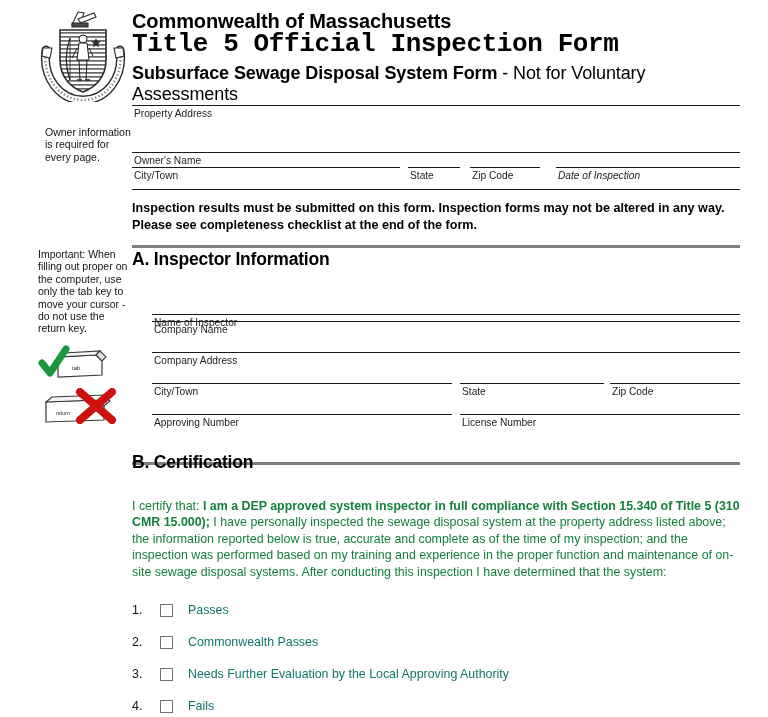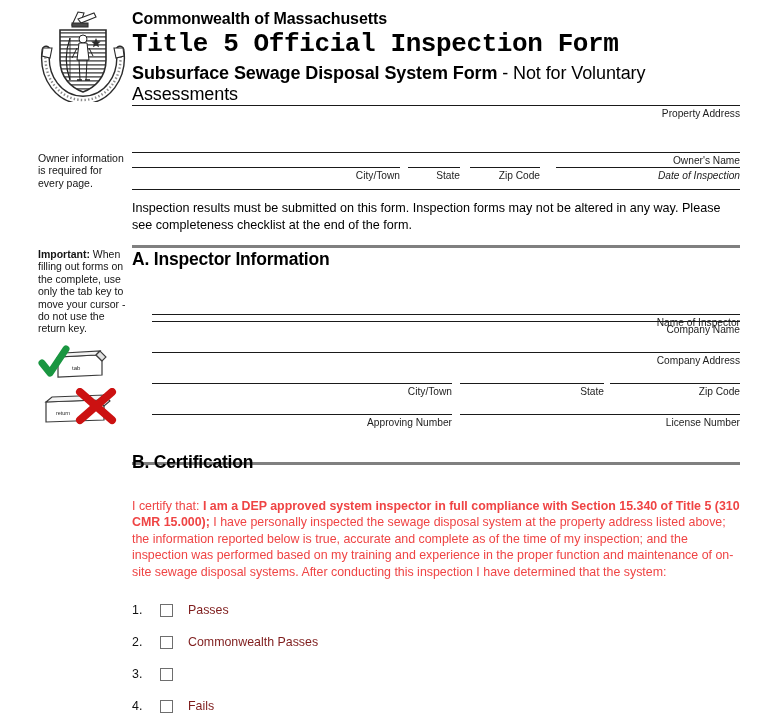--- a/index.html
+++ b/index.html
@@ -37,23 +37,23 @@
     height: 94px;
   }
   .margin-note {
     position: absolute;
     left: 2px;
     width: 92px;
     font-size: 10.5px;
     line-height: 12.4px;
     color: #141414;
   }
-  .margin-note.owner  { top: 152px; }
+  .margin-note.owner  { top: 126px; margin-left: 7px; }
   .margin-note.important { top: 248px; }
-  .margin-note b { font-weight: bold; }
+  .margin-note b { font-weight: normal; }
 
   .keycap-wrap {
     position: absolute;
     left: 2px;
     width: 92px;
     height: 40px;
   }
   .keycap-wrap.tab    { top: 345px; }
   .keycap-wrap.return { top: 388px; }
 
@@ -62,21 +62,21 @@
     position: absolute;
     left: 132px;
     top: 0;
     width: 610px;
   }
 
   .hdr-agency {
     position: absolute;
     left: 0;
     top: 10px;
-    font-size: 16px;
+    font-size: 20px;
     font-weight: bold;
     letter-spacing: -0.1px;
   }
   .hdr-title {
     position: absolute;
     left: 0;
     top: 29px;
     font-size: 26px;
     font-weight: bold;
     letter-spacing: -0.4px;
@@ -89,39 +89,38 @@
     font-size: 18px;
     letter-spacing: -0.1px;
   }
   .hdr-sub .strong { font-weight: bold; }
 
   
   .field {
     position: absolute;
     border-top: 1.4px solid #1a1a1a;
     box-sizing: border-box;
-    text-align: right;
   }
   .field .flabel {
     display: block;
     padding-top: 2px;
     padding-left: 2px;
     font-size: 10.2px;
     color: #1d1d1d;
     white-space: nowrap;
   }
 
   
   .notice {
     position: absolute;
     left: 0;
     top: 200px;
     width: 606px;
     font-size: 12.6px;
-    font-weight: normal;
+    font-weight: bold;
     line-height: 17px;
   }
 
   
   .section-rule {
     position: absolute;
     left: 0;
     width: 608px;
     height: 3px;
     background: #808080;
@@ -135,21 +134,21 @@
   }
 
   
   .cert-text {
     position: absolute;
     left: 0;
     top: 498px;
     width: 612px;
     font-size: 12.4px;
     line-height: 16.4px;
-    color: #ef4444;
+    color: #15803d;
   }
   .cert-text b { font-weight: bold; }
 
   
   .checklist {
     position: absolute;
     left: 0;
     top: 594px;
     width: 560px;
   }
@@ -167,21 +166,21 @@
     width: 13px;
     height: 13px;
     border: 1.4px solid #6e6e6e;
     background: #ffffff;
     box-sizing: border-box;
     flex: 0 0 auto;
   }
   .check-label {
     margin-left: 15px;
     font-size: 12.4px;
-    color: #7f1d1d;
+    color: #0f766e;
   }
 </style>
 </head>
 <body>
 
 <div id="page">
 
   <div class="margin-col">
 
     <div class="seal">
@@ -225,21 +224,21 @@
         <path d="M10,42 C6,70 24,92 47,92 C70,92 88,70 84,42" fill="none" stroke="#8a8a8a" stroke-width="2.4" stroke-dasharray="1.4 2.2"></path>
         <path d="M7,40 L16,40 L14,50 L6,48 Z M87,40 L78,40 L80,50 L88,48 Z" fill="#ffffff" stroke="#2b2b2b" stroke-width="1.1"></path>
       </svg>
     </div>
 
     <div class="margin-note owner">
       <span>Owner information is required for every page.</span>
     </div>
 
     <div class="margin-note important">
-      <b>Important:</b><span> When filling out forms on the complete, use only the tab key to move your cursor - do not use the return key.</span>
+      <b>Important:</b><span> When filling out proper on the computer, use only the tab key to move your cursor - do not use the return key.</span>
     </div>
 
     <div class="keycap-wrap tab">
       <svg viewBox="0 0 92 40" width="92" height="40" aria-hidden="true">
         <g>
           <path d="M20,12 L58,10 L64,16 L64,30 L20,32 Z" fill="#ffffff" stroke="#3a3a3a" stroke-width="1.2"></path>
           <path d="M20,12 L26,8 L62,6 L58,10 Z" fill="#f4f4f4" stroke="#3a3a3a" stroke-width="1.1"></path>
           <path d="M58,10 L62,6 L68,12 L64,16 Z" fill="#e2e2e2" stroke="#3a3a3a" stroke-width="1.1"></path>
         </g>
         <text x="34" y="25" font-family="Liberation Sans, sans-serif" font-size="6" fill="#2a2a2a">tab</text>
@@ -339,20 +338,21 @@
         <span class="check-label">Passes</span>
       </div>
       <div class="check-row">
         <span class="check-num">2.</span>
         <span class="check-box"></span>
         <span class="check-label">Commonwealth Passes</span>
       </div>
       <div class="check-row">
         <span class="check-num">3.</span>
         <span class="check-box"></span>
+        <span class="check-label">Needs Further Evaluation by the Local Approving Authority</span>
       </div>
       <div class="check-row">
         <span class="check-num">4.</span>
         <span class="check-box"></span>
         <span class="check-label">Fails</span>
       </div>
     </div>
 
   </div>
 </div>

